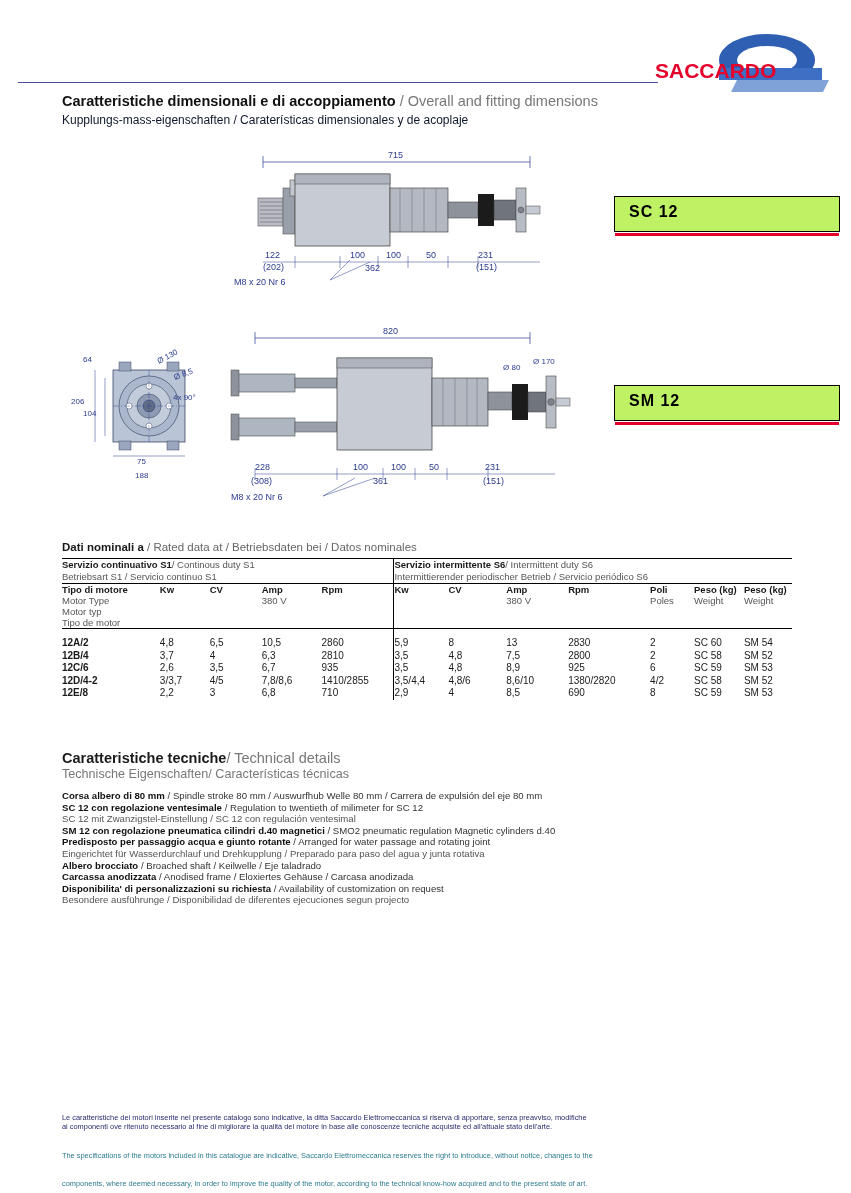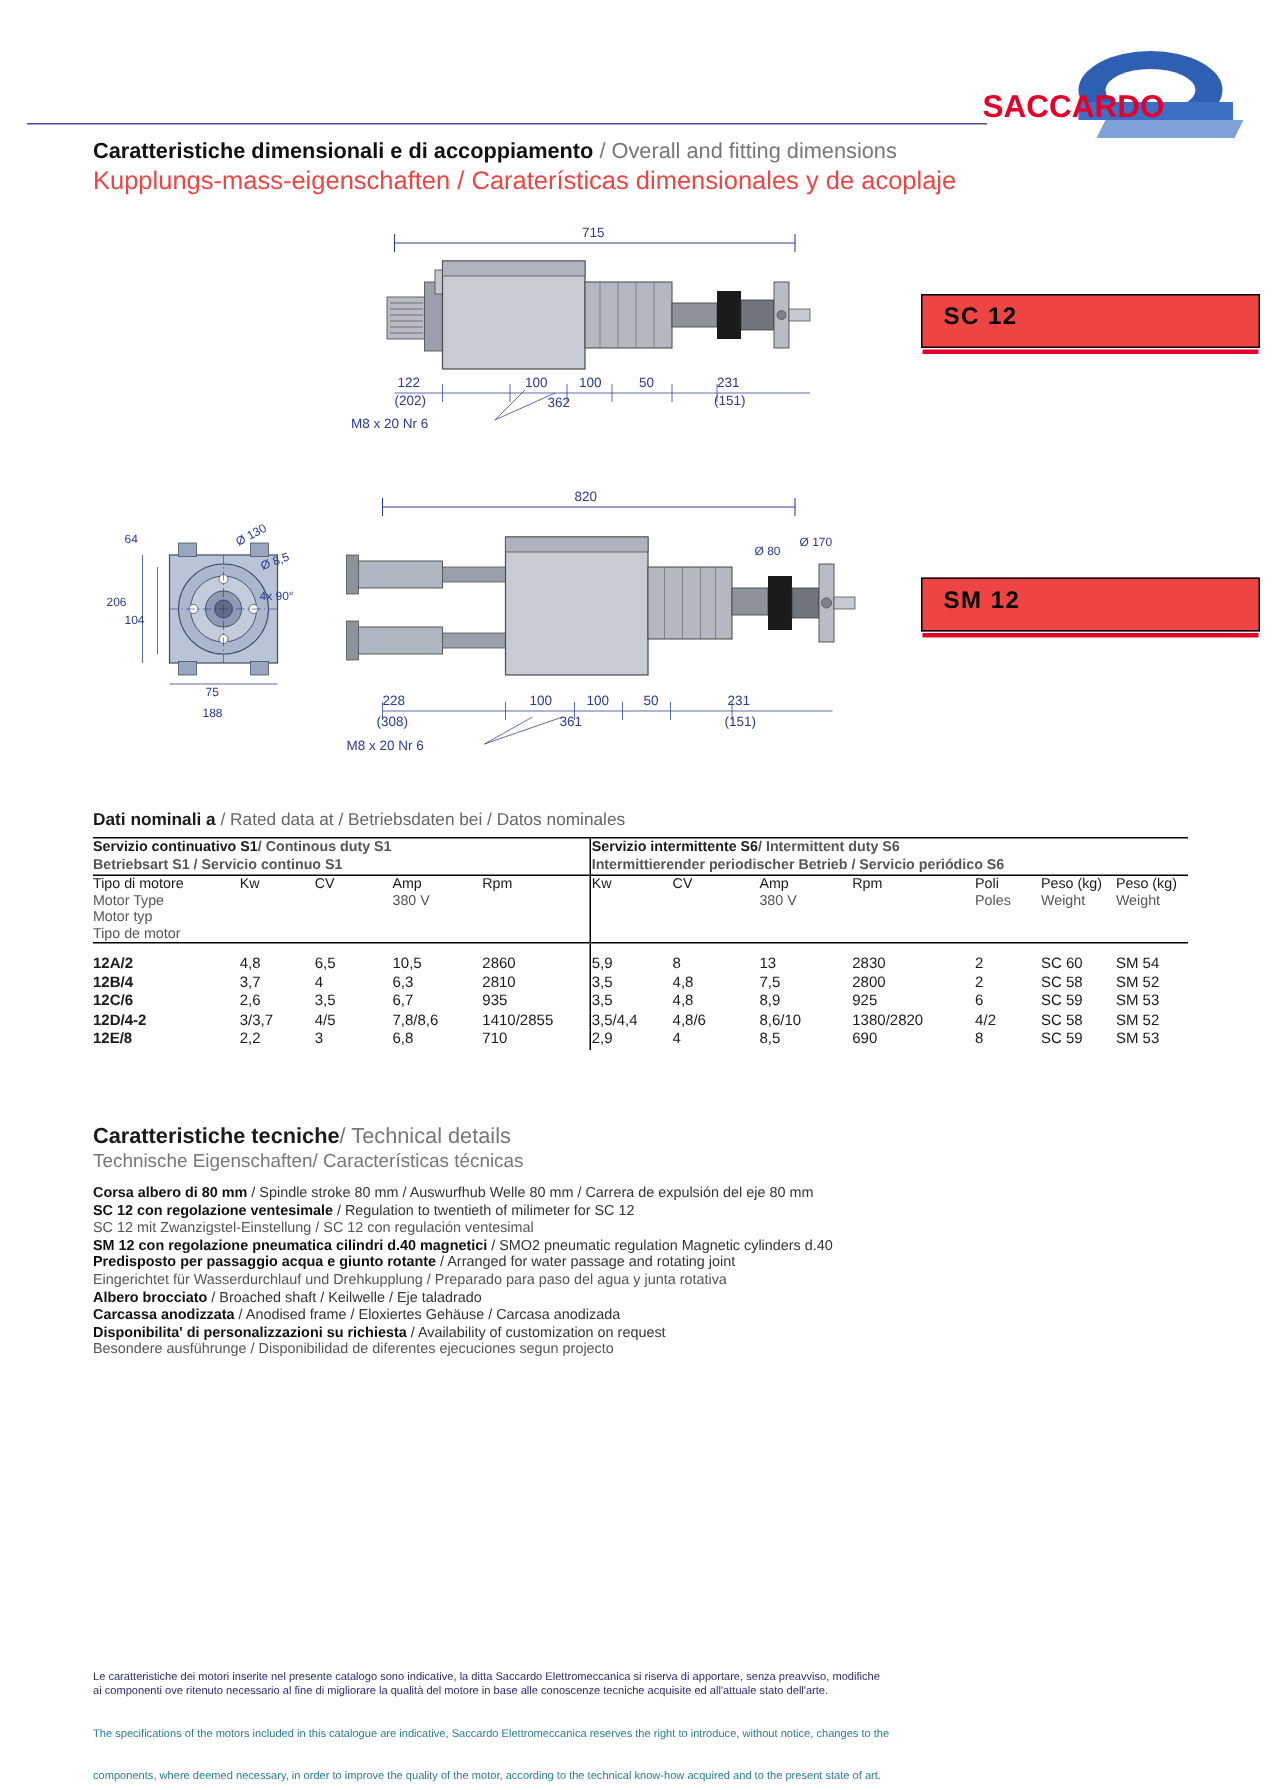--- a/index.html
+++ b/index.html
@@ -19,27 +19,27 @@
   }
   .logo{
     position:absolute;right:14px;top:30px;width:190px;height:72px;
   }
   .logo svg{display:block;}
 
   .title-block{position:absolute;left:62px;top:92px;}
   .t1{font-size:14.5px;line-height:19px;}
   .t1 b{font-weight:bold;color:#111;}
   .t1 .sl{color:#777;font-weight:normal;}
-  .t2{font-size:17px;color:#ef4444;line-height:17px;margin-top:1px;}
+  .t2{font-size:12px;color:#0f172a;line-height:17px;margin-top:1px;}
 
   
   .badge{
     position:absolute;width:224px;height:34px;
     border:1px solid #000;border-top:1px solid #000;
-    background:#ef4444;
+    background:#bef264;
   }
   .badge .lbl{
     font-size:16px;font-weight:bold;letter-spacing:1px;
     padding:6px 0 0 14px;color:#000;
   }
   .badge .redline{
     position:absolute;left:0;bottom:-5px;width:100%;height:3px;background:#e4002b;
   }
   #badge-sc12{left:614px;top:196px;}
   #badge-sm12{left:614px;top:385px;}
@@ -56,25 +56,25 @@
 
   table.data{
     position:absolute;left:62px;top:558px;width:730px;
     border-collapse:collapse;font-size:9.5px;
   }
   table.data td{padding:0;vertical-align:top;}
   .sep-top{border-top:1.4px solid #000;}
   .sep-bot{border-bottom:1px solid #000;}
   .duty-cell{padding:3px 0 3px 4px;line-height:12px;}
   .duty-cell .b{font-weight:bold;font-size:9.5px;}
-  .duty-cell .g{color:#555;font-weight:bold;}
+  .duty-cell .g{color:#555;}
   .vline{border-left:1.2px solid #000;}
 
   .colhead{font-size:9.5px;line-height:11px;padding:4px 0 4px 4px;}
-  .colhead .b{font-weight:normal;}
+  .colhead .b{font-weight:bold;}
   .colhead .g{color:#555;}
   .rowcell{padding:1px 0 1px 4px;font-size:10px;line-height:12.5px;white-space:nowrap;}
 
   
   .tech-title{position:absolute;left:62px;top:750px;}
   .tech-title .l1{font-size:14.5px;}
   .tech-title .l1 b{font-weight:bold;}
   .tech-title .l1 span{color:#777;}
   .tech-title .l2{font-size:12.6px;color:#777;margin-top:1px;}
 

